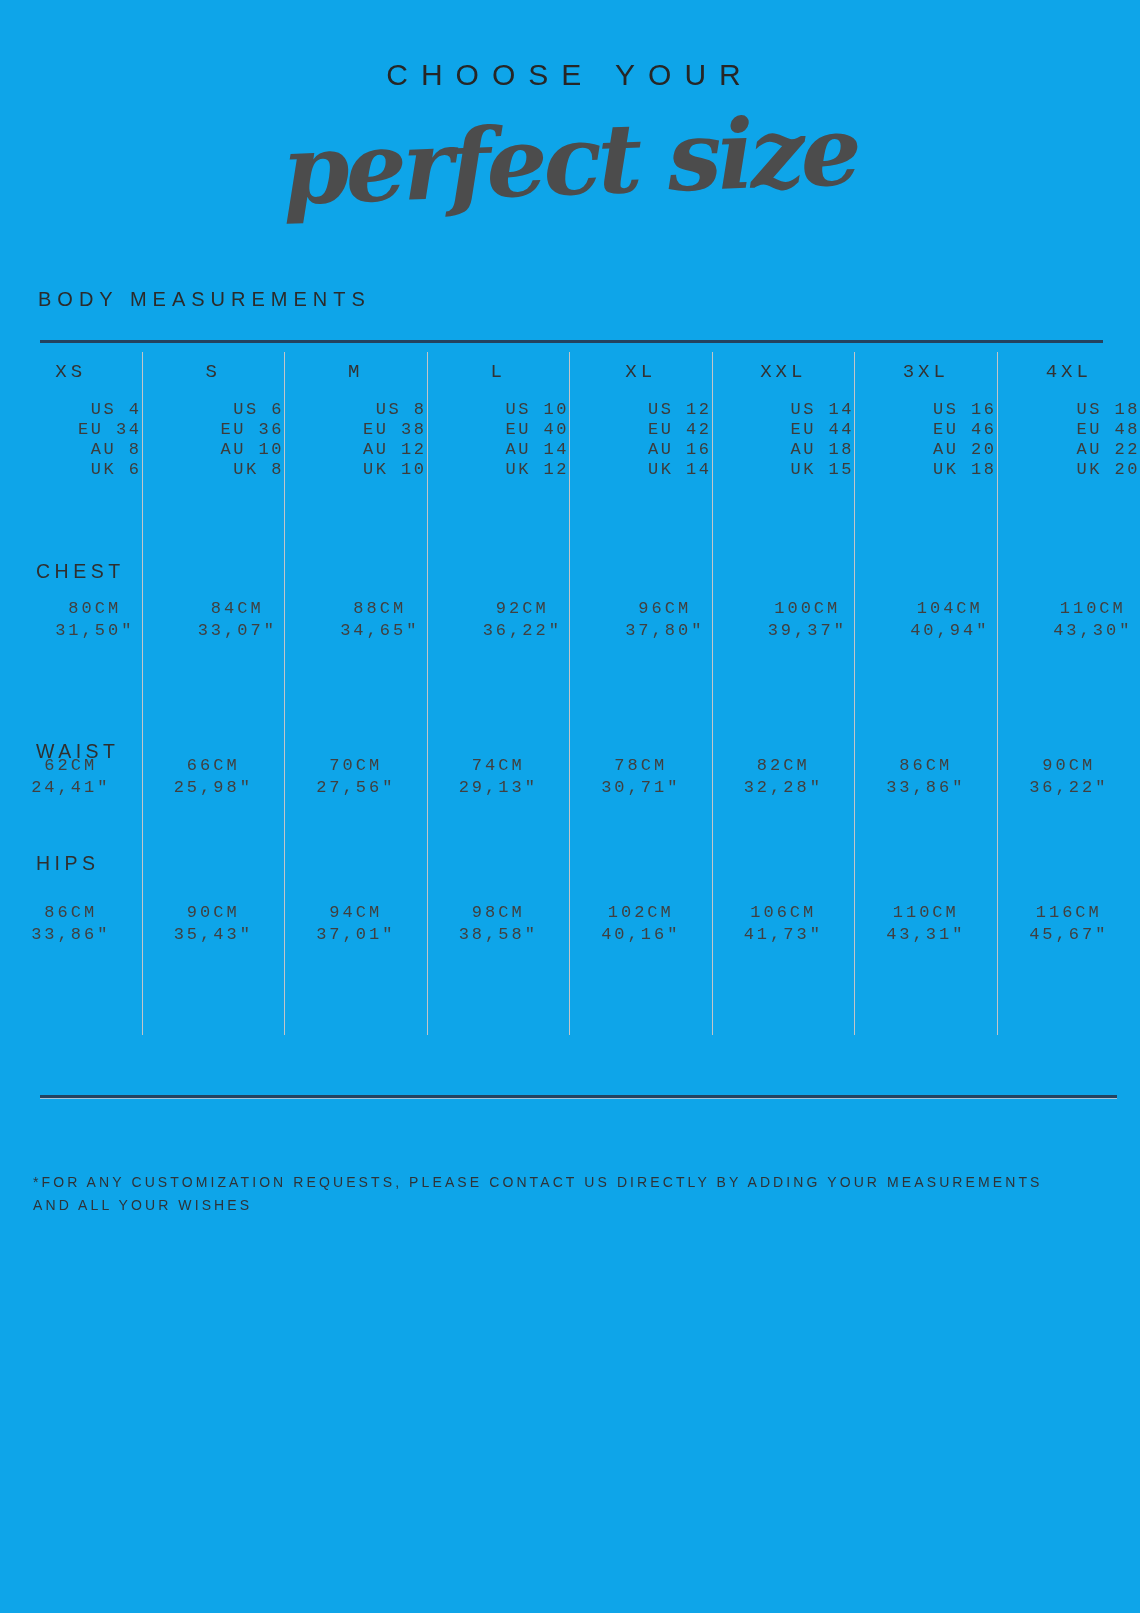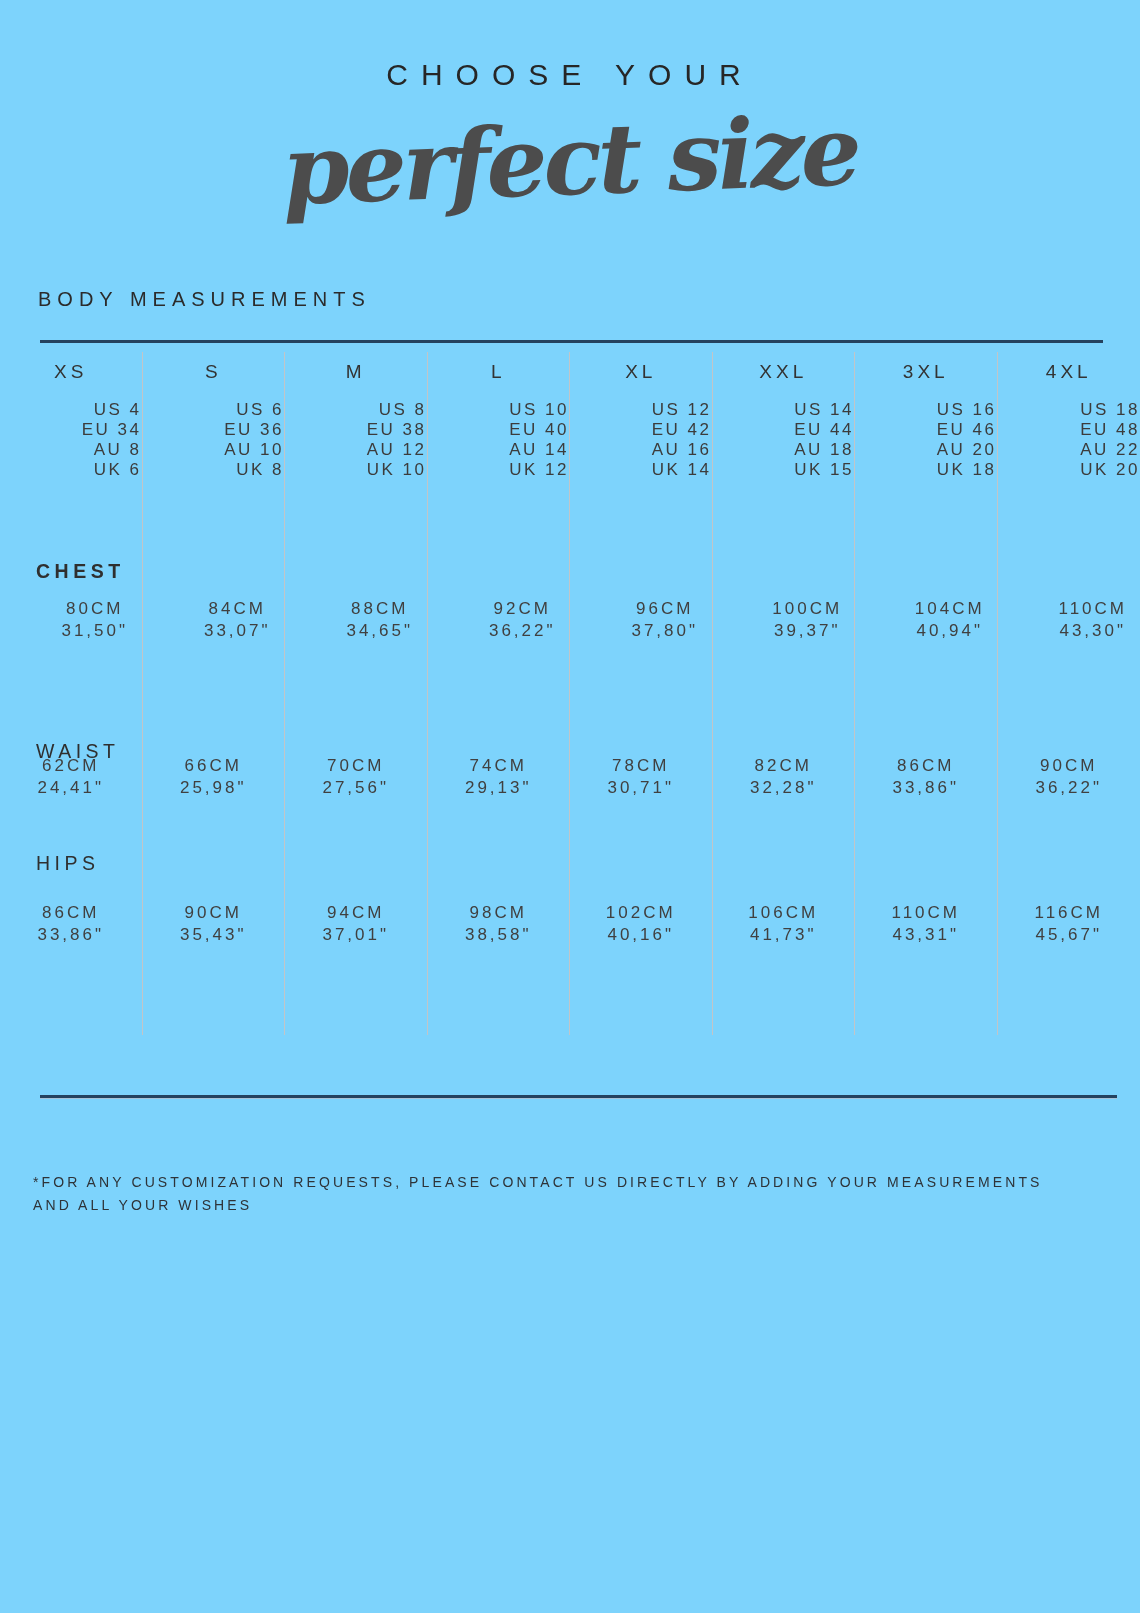--- a/index.html
+++ b/index.html
@@ -1,19 +1,19 @@
 <!DOCTYPE html>
 <html><head>
 <meta charset="utf-8">
 <style>
   html,body { margin:0; padding:0; background:#ffffff; }
   .page {
     position:relative;
     width:1140px; height:1613px;
-    background:#7dd3fc;
+    background:#0ea5e9;
     font-family:"Liberation Sans", sans-serif;
     color:#3d3d3d;
     overflow:hidden;
   }
 
   
   .eyebrow {
     position:absolute; top:58px; left:0; width:1140px;
     text-align:center;
     font-size:30px; font-weight:500; letter-spacing:13px;
@@ -37,21 +37,21 @@
   .rule { position:absolute; height:2.5px; background:#24425f; }
   .rule-top    { top:340px;  left:40px; width:1063px; }
   .rule-bottom { top:1095px; left:40px; width:1077px; box-shadow:0 1px 0 #a8c2d6; }
 
   
   .size-table {
     position:absolute; top:352px; left:0;
     width:1140px; height:683px;
     display:grid; grid-template-columns:repeat(8, 1fr);
   }
-  .size-col { position:relative; border-right:1px solid #c2c5c8; }
+  .size-col { position:relative; border-right:1px solid #c2c5c8;font-family:Liberation Mono, monospace; }
   .size-col:last-child { border-right:none; }
 
   .size-name {
     position:absolute; top:9px; left:0; width:100%;
     text-align:center;
     font-size:19px; letter-spacing:4px; color:#333333;
   }
   .conv {
     position:absolute; top:48px; left:0; width:100%;
     text-align:right;
@@ -67,21 +67,21 @@
   .val-chest { top:246px;padding-left:24px; }
   .val-waist { top:403px; }
   .val-hips  { top:550px; }
 
   
   .row-label {
     position:absolute; left:36px;
     font-size:19.5px; letter-spacing:4.5px; color:#2f2f2f;
     white-space:nowrap;
   }
-  .row-label-chest { top:560px;font-weight:bold; }
+  .row-label-chest { top:560px; }
   .row-label-waist { top:740px; }
   .row-label-hips  { top:852px; }
 
   
   .footnote {
     position:absolute; top:1171px; left:33px; width:1028px;
     font-size:14px; font-weight:500; line-height:23px; letter-spacing:3.1px;
     color:#2e3338;
   }
 </style>

